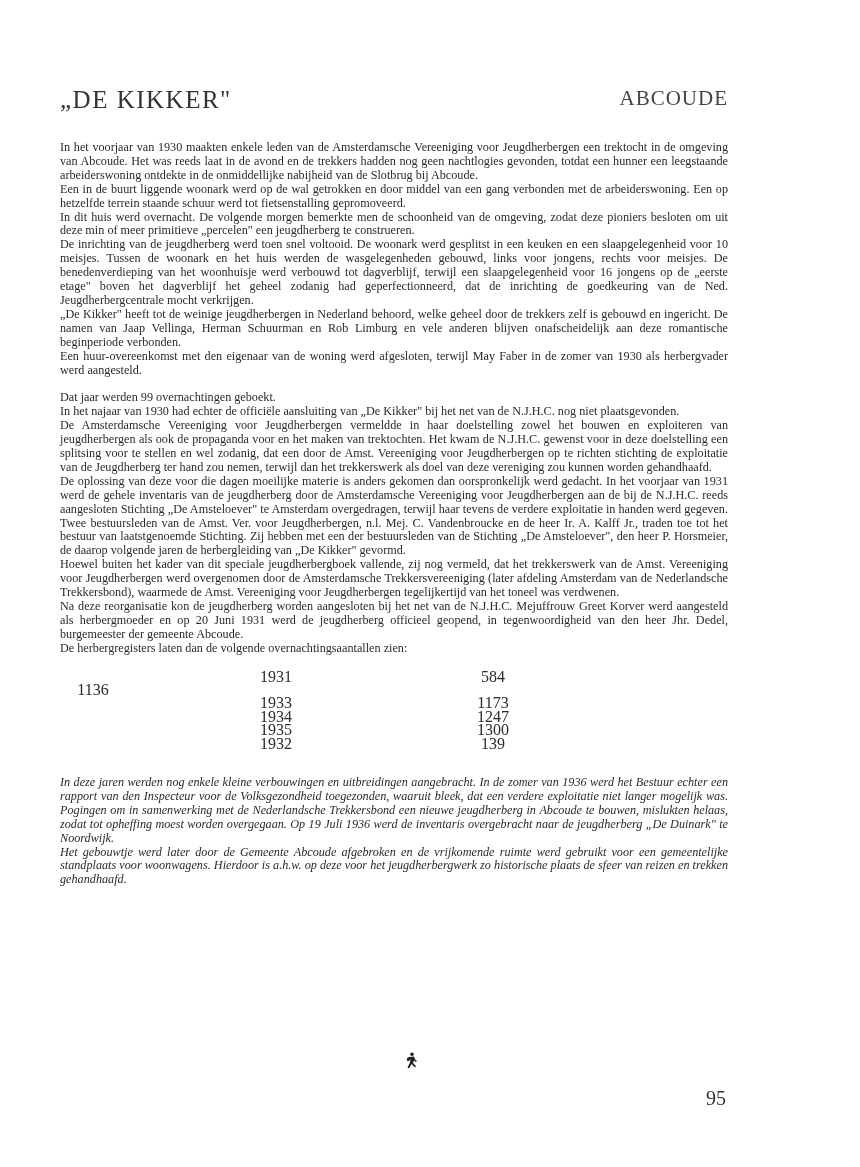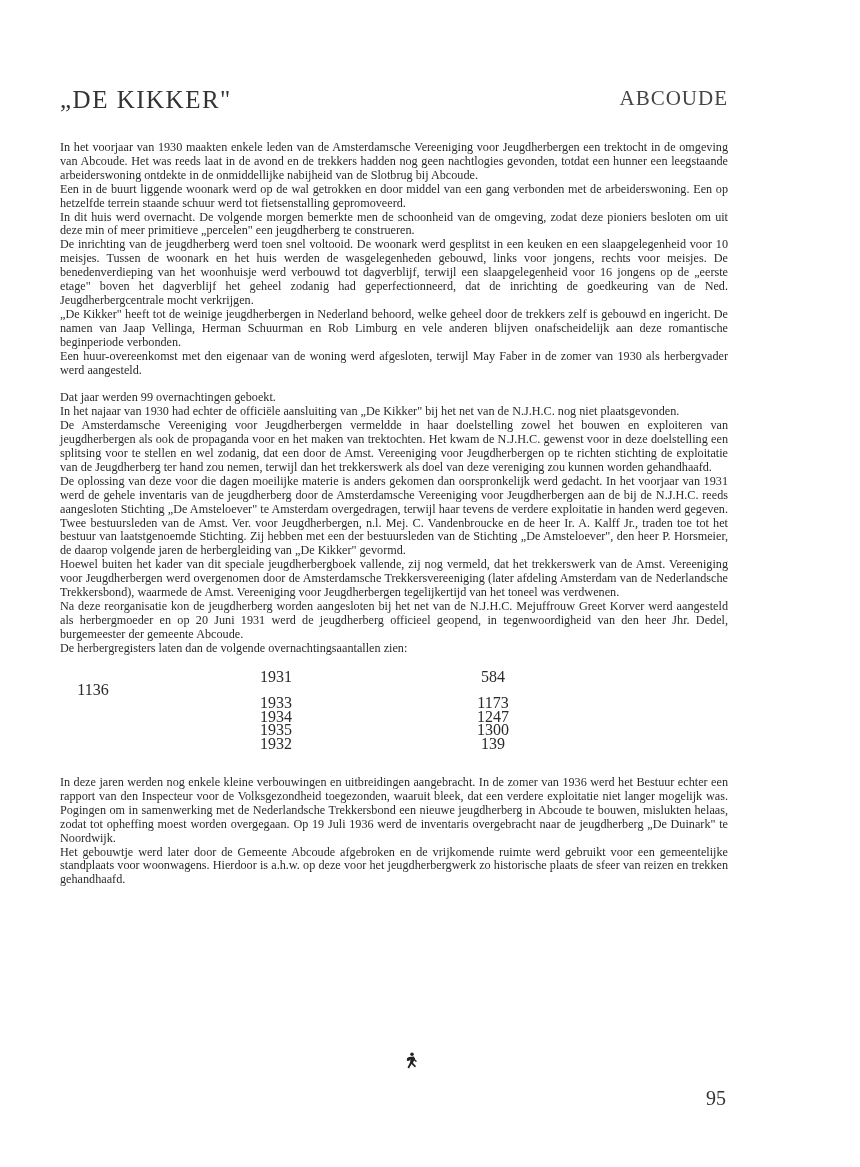--- a/index.html
+++ b/index.html
@@ -7,21 +7,21 @@
   .title-row { position: absolute; left: 60px; top: 86px; width: 668px; height: 34px; }
   .title-left { position: absolute; left: 0; top: 0; font-size: 25px; letter-spacing: 1.5px; color: #333; }
   .title-right { position: absolute; right: 0; top: 0; font-size: 21px; letter-spacing: 1px; color: #444; }
   .body { position: absolute; left: 60px; top: 131px; width: 668px; font-size: 12.2px; line-height: 13.9px; text-align: justify; margin-top: 10px; }
   .body p { margin: 0; }
   .gap { height: 14px; }
   .stats { margin: 14px 0 0 0; width: 100%; }
   .stats-row { display: flex; height: 13.4px; font-size: 16px; }
   .stats-year { width: 200px; padding-left: 200px; }
   .stats-count { width: 66px; text-align: center; }
-  .after-stats { margin-top: 26px; }
+  .after-stats { margin-top: 26px; font-style: italic; }
   .runner { position: absolute; left: 404px; top: 1052px; width: 14px; height: 18px; }
   .page-number { position: absolute; left: 706px; top: 1087px; font-size: 20px; color: #333; }
 </style>
 </head>
 <body>
 
 <div class="title-row">
   <div class="title-left">„DE KIKKER"</div>
   <div class="title-right">ABCOUDE</div>
 </div>

